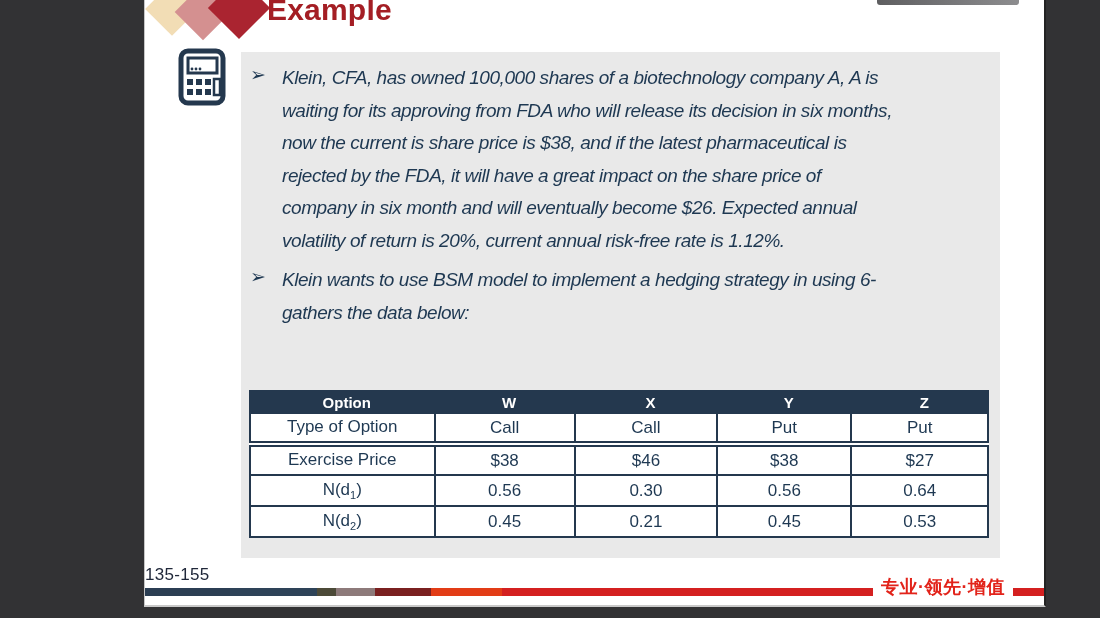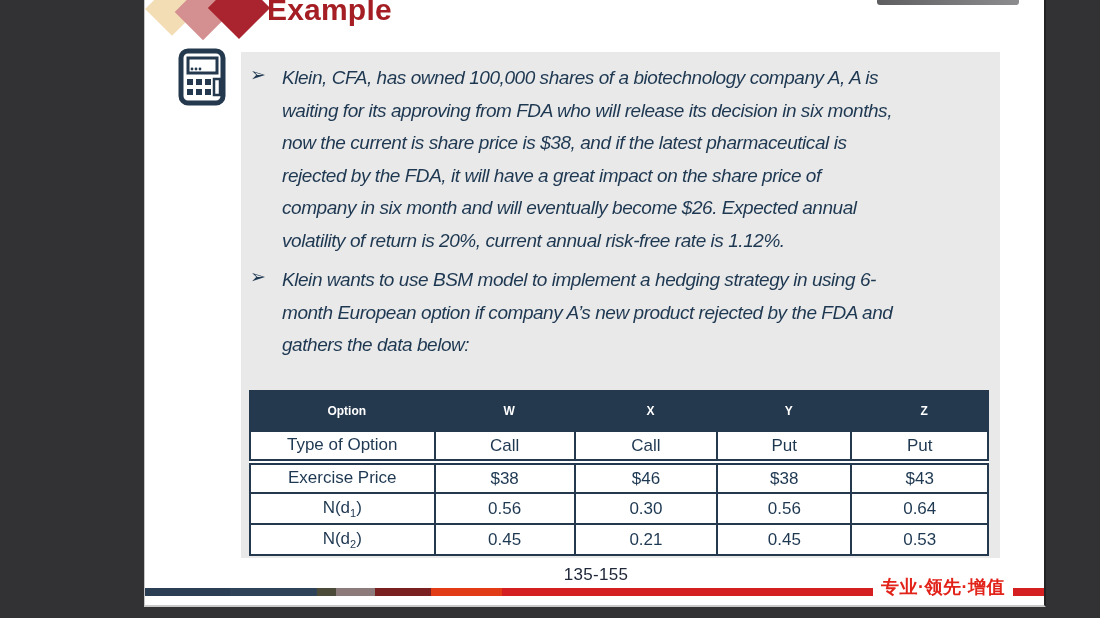--- a/index.html
+++ b/index.html
@@ -34,28 +34,28 @@
 
   .bullet { position: absolute; left: 0; width: 759px; }
   .bullet-marker { position: absolute; left: 9px; top: 1px; font-size: 19px; color: #1e3852; }
   .bullet-lines { position: absolute; left: 41px; top: 0; width: 712px; }
   .bline { height: 32.5px; line-height: 32.5px; white-space: nowrap; font-size: 19px;
     letter-spacing: -0.45px; color: #1e3852; font-style: italic; }
 
   
   .opt-table { position: absolute; left: 8px; top: 338px; width: 740px;
     border-collapse: collapse; table-layout: fixed; background: #ffffff; }
-  .opt-table th { background: #24384e; color: #ffffff; font-size: 12px; font-weight: bold;
-    height: 40px; border: 2px solid #24384e; text-align: center; padding-left: 9px; }
+  .opt-table th { background: #24384e; color: #ffffff; font-size: 15px; font-weight: bold;
+    height: 22px; border: 2px solid #24384e; text-align: center; padding-left: 9px; }
   .opt-table td { border: 2px solid #24384e; text-align: center; font-size: 17px;
     color: #1e3852; height: 31px; background: #ffffff; }
   .opt-table tr.dbl td { border-bottom: 6px double #24384e; }
   .opt-table sub { font-size: 11px; }
 
-  .page-number { position: absolute; left: 0; top: 565px; width: 902px; text-align: center;
+  .page-number { position: absolute; left: 0; top: 565px; width: 902px; 
     font-size: 17px; color: #20283a; letter-spacing: 0.3px; }
 
   
   .footer-bar { position: absolute; left: 0; top: 588px; width: 902px; height: 8px;
     display: flex; }
   .seg1 { width: 85px;  background: #2b3e53; }
   .seg2 { width: 87px;  background: #2e4358; }
   .seg3 { width: 19px;  background: #4c4a38; }
   .seg4 { width: 39px;  background: #8d7a7a; }
   .seg5 { width: 56px;  background: #7a2020; }
@@ -116,21 +116,20 @@
           <div class="bline">rejected by the FDA, it will have a great impact on the share price of</div>
           <div class="bline">company in six month and will eventually become $26. Expected annual</div>
           <div class="bline">volatility of return is 20%, current annual risk-free rate is 1.12%.</div>
         </div>
       </div>
 
       <div class="bullet" style="top:212px">
         <span class="bullet-marker">➢</span>
         <div class="bullet-lines">
           <div class="bline">Klein wants to use BSM model to implement a hedging strategy in using 6-</div>
-          <div class="bline">month European option if company A’s new product rejected by the FDA and</div>
           <div class="bline">gathers the data below:</div>
         </div>
       </div>
 
       <table class="opt-table">
         <colgroup>
           <col style="width:25%">
             <col style="width:19%">
             <col style="width:19.3%">
           <col style="width:18.2%">
@@ -151,21 +150,21 @@
             <td>Call</td>
             <td>Call</td>
             <td>Put</td>
             <td>Put</td>
           </tr>
           <tr>
             <td><span>Exercise Price</span><sub></sub><span></span></td>
             <td>$38</td>
             <td>$46</td>
             <td>$38</td>
-            <td>$43</td>
+            <td>$27</td>
           </tr>
           <tr>
             <td><span>N(d</span><sub>1</sub><span>)</span></td>
             <td>0.56</td>
             <td>0.30</td>
             <td>0.56</td>
             <td>0.64</td>
           </tr>
           <tr>
             <td><span>N(d</span><sub>2</sub><span>)</span></td>

